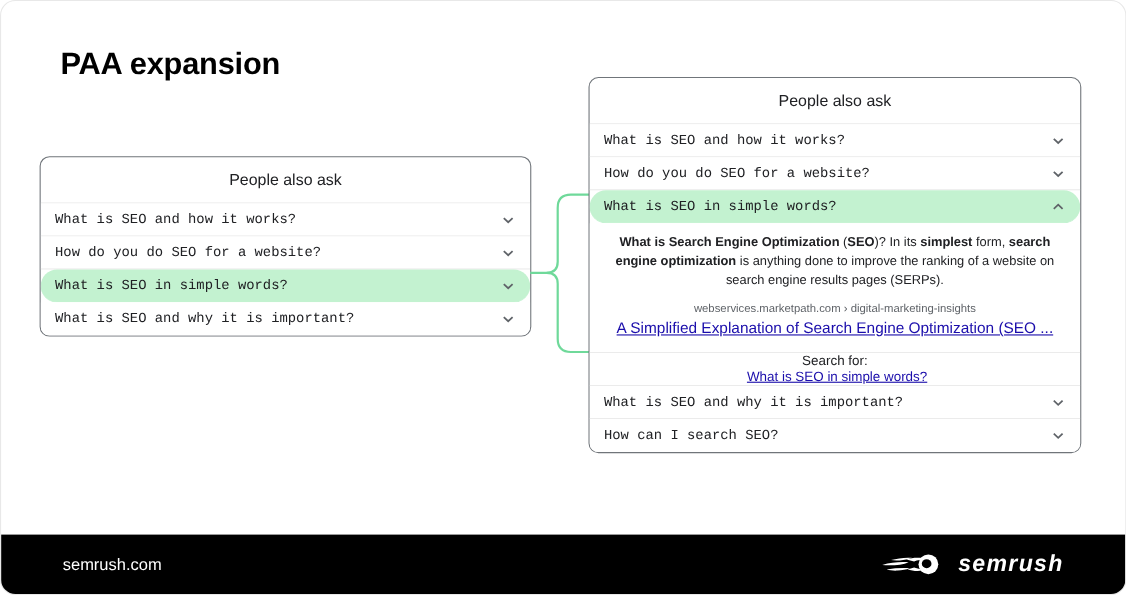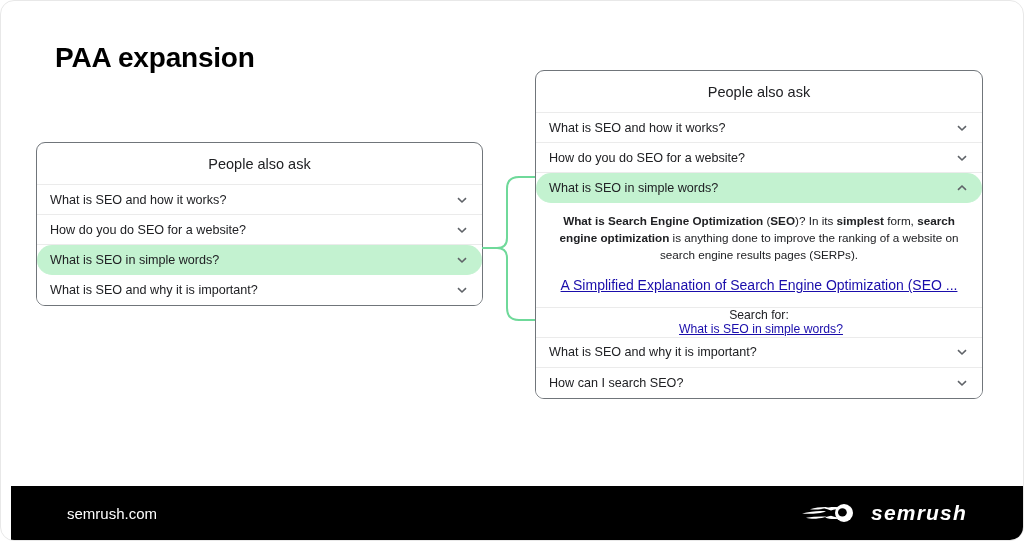--- a/index.html
+++ b/index.html
@@ -54,20 +54,21 @@
   .paa-row {
     position: relative;
     display: flex;
     align-items: center;
     justify-content: space-between;
     padding: 0 13px;
     font-size: 12.6px;
     color: #202124;
     border-bottom: 1px solid #ebebeb;
     background: #ffffff;
+    font-family: Liberation Mono, monospace;
   }
   .paa-row:last-child { border-bottom: none; }
 
   .paa-row.highlight {
     background: #c3f2d0;
     border-bottom: 1px solid #c3f2d0;
     border-radius: 16px;
   }
 
   .paa-row-label { white-space: nowrap; }
@@ -134,21 +135,21 @@
     top: 160px;
     width: 80px;
     height: 180px;
     overflow: visible;
   }
   #connector path { fill: none; stroke: #6fd99a; stroke-width: 2; }
 
   
   #footer {
     position: absolute;
-    left: 10px;
+    left: 0;
     right: 0;
     bottom: 0;
     height: 54px;
     background: #000000;
     display: flex;
     align-items: center;
     justify-content: space-between;
     padding: 0 56px 0 56px;
   }
   #footer-site {
@@ -232,20 +233,21 @@
 
     <div class="paa-row highlight">
       <span class="paa-row-label">What is SEO in simple words?</span>
       <svg class="chev" viewBox="0 0 14 14">
           <path d="M3 8.8 L7 5 L11 8.8"></path>
         </svg>
     </div>
 
     <div class="answer-block">
       <div class="answer-text" id="answer-text"><b>What is Search Engine Optimization</b><span> (</span><b>SEO</b><span>)? In its </span><b>simplest</b><span> form, </span><b>search engine optimization</b><span> is anything done to improve the ranking of a website on search engine results pages (SERPs).</span></div>
+      <div class="result-url">webservices.marketpath.com › digital-marketing-insights</div>
       <a class="result-title" href="#">A Simplified Explanation of Search Engine Optimization (SEO ...</a>
     </div>
 
     <div class="search-for-row">
       <span>Search for:</span>
       <a class="search-for-link" href="#">What is SEO in simple words?</a>
     </div>
 
     <div class="paa-row">
       <span class="paa-row-label">What is SEO and why it is important?</span>

